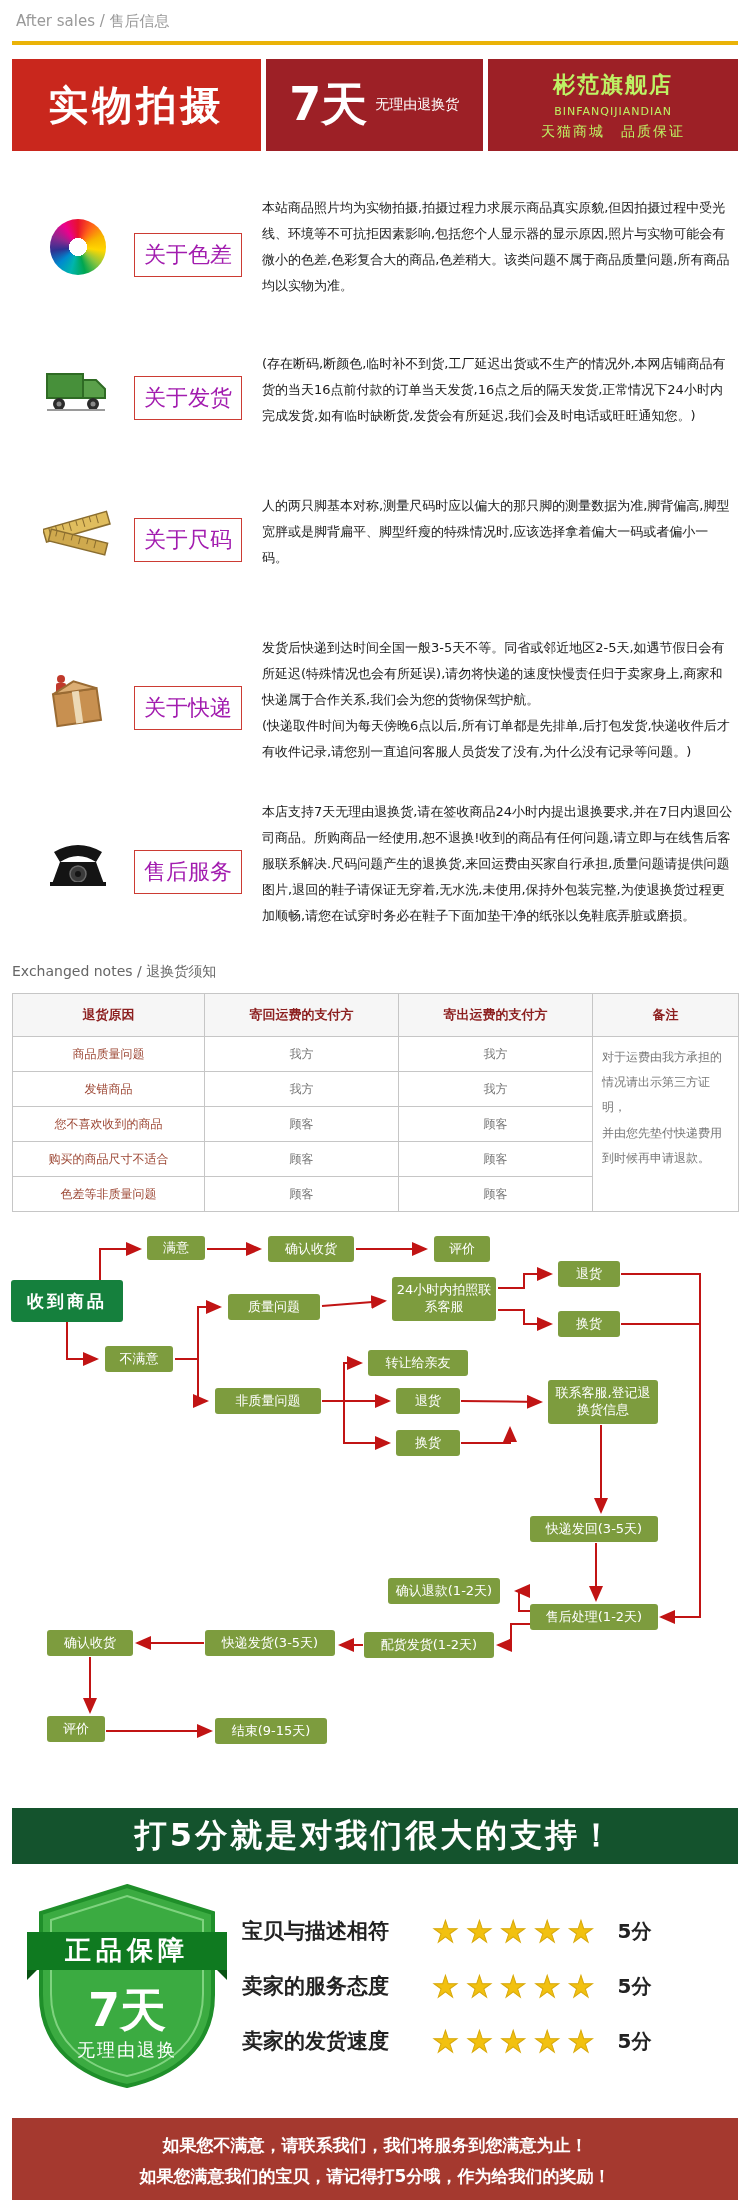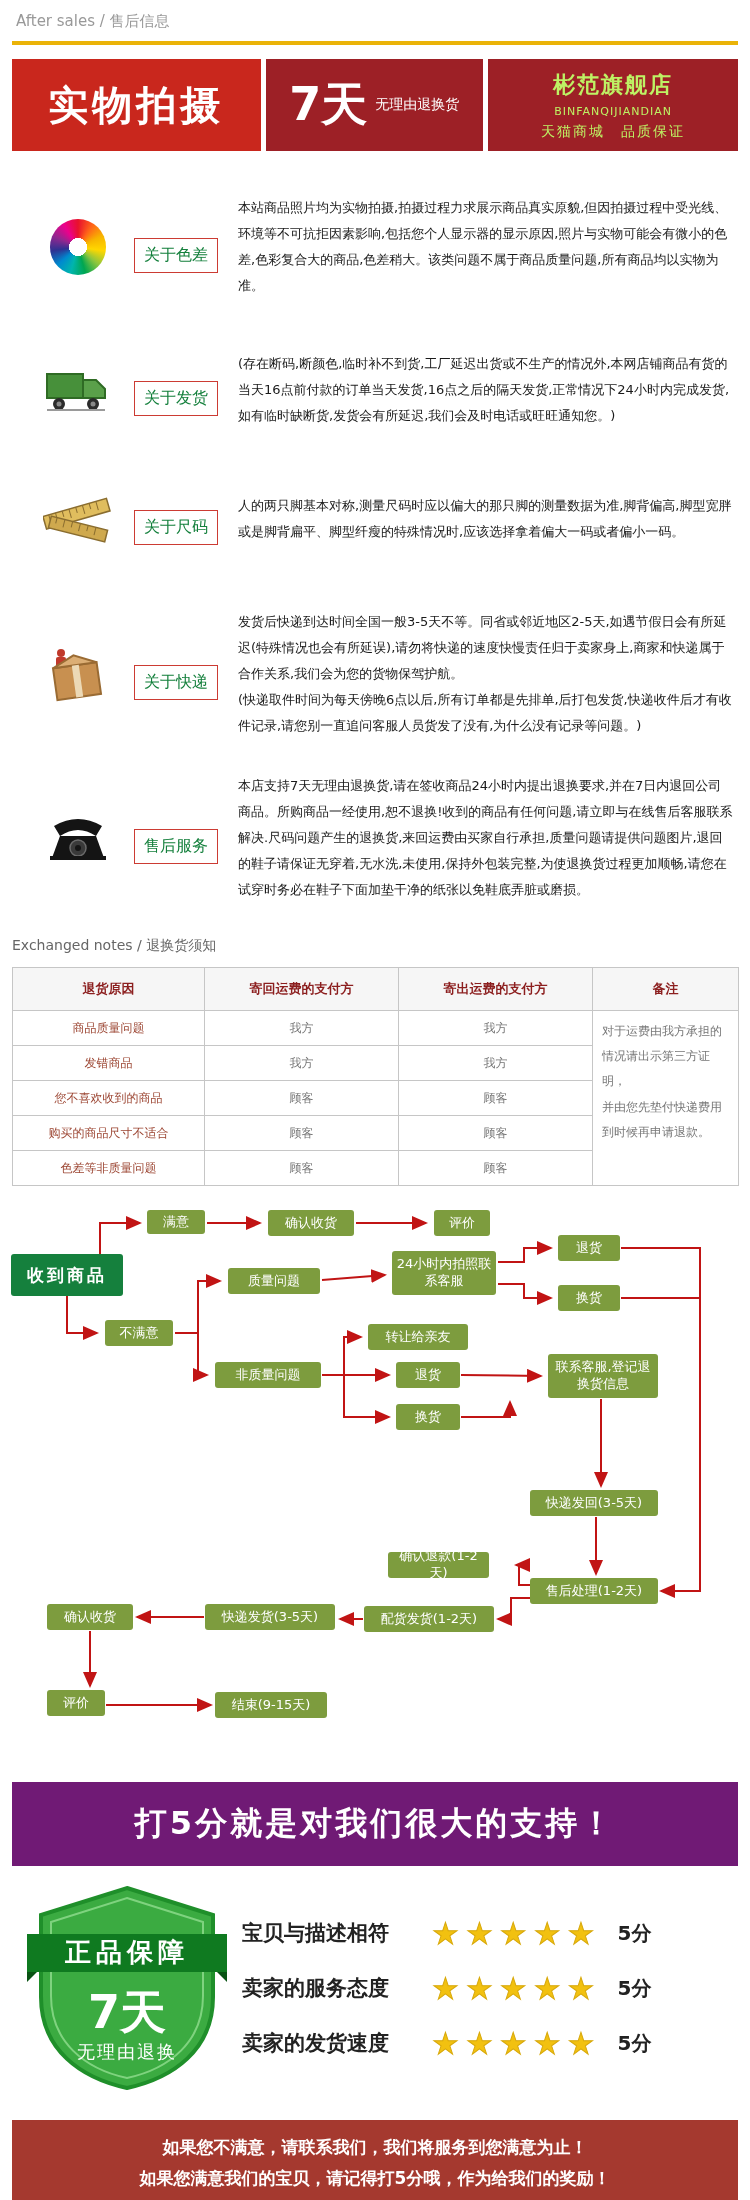--- a/index.html
+++ b/index.html
@@ -13,42 +13,42 @@
   .b2{flex:155;background:#9d2026;color:#fff;align-items:center;justify-content:center;gap:8px;}
   .b2 .big{font-size:46px;font-weight:bold;}
   .b2 .small{font-size:14px;}
   .b3{flex:178;background:#9d2026;color:#bef264;flex-direction:column;align-items:center;justify-content:center;gap:5px;text-align:center;}
   .b3 .l1{font-size:22px;font-weight:bold;letter-spacing:2px;}
   .b3 .l2{font-size:11px;letter-spacing:1px;}
   .b3 .l3{font-size:14px;letter-spacing:2px;}
 
   .section{display:flex;align-items:center;margin-left:30px;margin-right:16px;}
   .icon-wrap{width:96px;flex:none;display:flex;justify-content:center;align-items:center;}
-  .sec-label{flex:none;border:1px solid #cc3b33;color:#15803d;font-size:16px;padding:6px 9px;margin:16px 20px 0 8px;white-space:nowrap;}
+  .sec-label{flex:none;border:1px solid #cc3b33;color:#a21caf;font-size:22px;padding:6px 9px;margin:16px 20px 0 8px;white-space:nowrap;}
   .sec-text{flex:1;font-size:13px;color:#1a1a1a;line-height:26px;white-space:pre-line;}
 
   .wheel{width:56px;height:56px;border-radius:50%;
     background:radial-gradient(circle at 50% 50%, #fff 0 9px, transparent 9px),
       conic-gradient(#e8112d,#ff6319,#f7b500,#ffd700,#8cc63e,#00a650,#00b5ad,#0089cf,#2e3192,#92278f,#ec008c,#e8112d);}
 
   .exch-title{margin:34px 12px 12px;font-size:14px;color:#666;}
   table.exch{border-collapse:collapse;margin:0 12px;width:726px;table-layout:fixed;}
   .exch th,.exch td{border:1px solid #c6c6c6;text-align:center;}
   .exch th{background:#f6f6f6;color:#8c1f1f;font-size:13px;height:40px;font-weight:bold;}
   .exch td{font-size:12px;height:32px;color:#777;}
   .exch td.cause{color:#9c4633;}
   .exch td.remark{white-space:pre-line;text-align:left;padding:8px 9px;line-height:2.1;font-size:12px;color:#777;vertical-align:top;}
 
   .flow{position:relative;margin-top:16px;width:750px;height:532px;}
   .fnode{position:absolute;background:#7d9c3e;color:#fff;font-size:13px;display:flex;align-items:center;justify-content:center;text-align:center;border-radius:3px;line-height:1.3;box-sizing:border-box;padding:2px 3px;}
   .fnode.red{background:#15803d;font-size:17px;font-weight:bold;letter-spacing:3px;}
   .flow svg{position:absolute;left:0;top:0;}
   .flow polyline{fill:none;stroke:#c11414;stroke-width:2;}
 
-  .support{margin:48px 12px 0;height:84px;background:#701a75;color:#fff;display:flex;align-items:center;justify-content:center;font-size:32px;font-weight:bold;letter-spacing:3px;}
+  .support{margin:48px 12px 0;height:56px;background:#14532d;color:#fff;display:flex;align-items:center;justify-content:center;font-size:32px;font-weight:bold;letter-spacing:3px;}
 
   .rating{margin:16px 12px 0;display:flex;align-items:center;}
   .badge{width:230px;flex:none;display:flex;justify-content:center;}
   .rrows{flex:1;}
   .rrow{display:flex;align-items:center;margin:20px 0;}
   .rlabel{font-size:21px;font-weight:bold;color:#222;width:190px;}
   .rstars{font-size:30px;color:#f2c110;letter-spacing:7px;margin-right:16px;-webkit-text-stroke:1px #d8a90c;}
   .rscore{font-size:20px;font-weight:bold;color:#222;}
 
   .footer{margin:26px 12px 0;background:#a5392f;color:#fff;text-align:center;padding:12px 0;font-size:17px;font-weight:bold;line-height:1.8;}
@@ -247,21 +247,21 @@
   <div class="fnode" style="left:392px;top:49px;width:104px;height:44px">24小时内拍照联系客服</div>
   <div class="fnode" style="left:558px;top:33px;width:62px;height:26px">退货</div>
   <div class="fnode" style="left:558px;top:83px;width:62px;height:26px">换货</div>
   <div class="fnode" style="left:105px;top:118px;width:68px;height:26px">不满意</div>
   <div class="fnode" style="left:215px;top:160px;width:106px;height:26px">非质量问题</div>
   <div class="fnode" style="left:368px;top:122px;width:100px;height:26px">转让给亲友</div>
   <div class="fnode" style="left:396px;top:160px;width:64px;height:26px">退货</div>
   <div class="fnode" style="left:396px;top:202px;width:64px;height:26px">换货</div>
   <div class="fnode" style="left:548px;top:152px;width:110px;height:44px">联系客服,登记退换货信息</div>
   <div class="fnode" style="left:530px;top:288px;width:128px;height:26px">快递发回(3-5天)</div>
-  <div class="fnode" style="left:388px;top:350px;width:101px;height:26px">确认退款(1-2天)</div>
+  <div class="fnode" style="left:388px;top:350px;width:112px;height:26px">确认退款(1-2天)</div>
   <div class="fnode" style="left:530px;top:376px;width:128px;height:26px">售后处理(1-2天)</div>
   <div class="fnode" style="left:47px;top:402px;width:86px;height:26px">确认收货</div>
   <div class="fnode" style="left:205px;top:402px;width:130px;height:26px">快递发货(3-5天)</div>
   <div class="fnode" style="left:364px;top:404px;width:130px;height:26px">配货发货(1-2天)</div>
   <div class="fnode" style="left:47px;top:488px;width:58px;height:26px">评价</div>
   <div class="fnode" style="left:215px;top:490px;width:112px;height:26px">结束(9-15天)</div>
 </div>
 
 <div class="support">打5分就是对我们很大的支持！</div>
 

